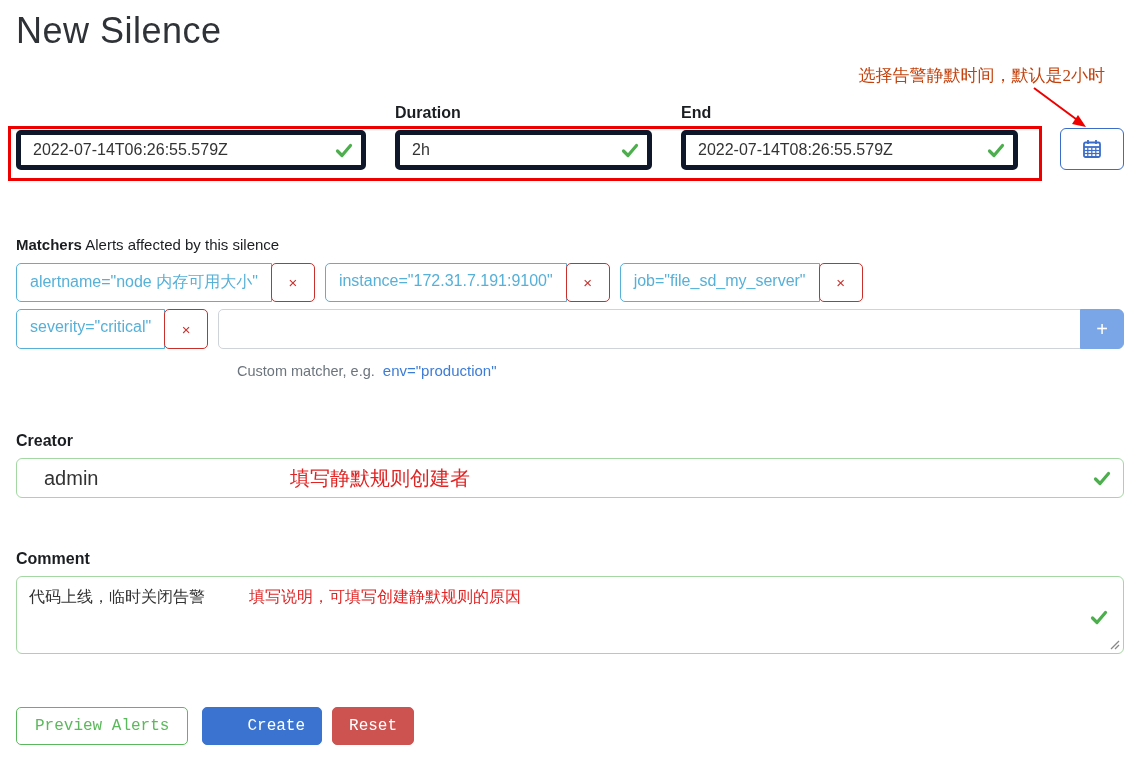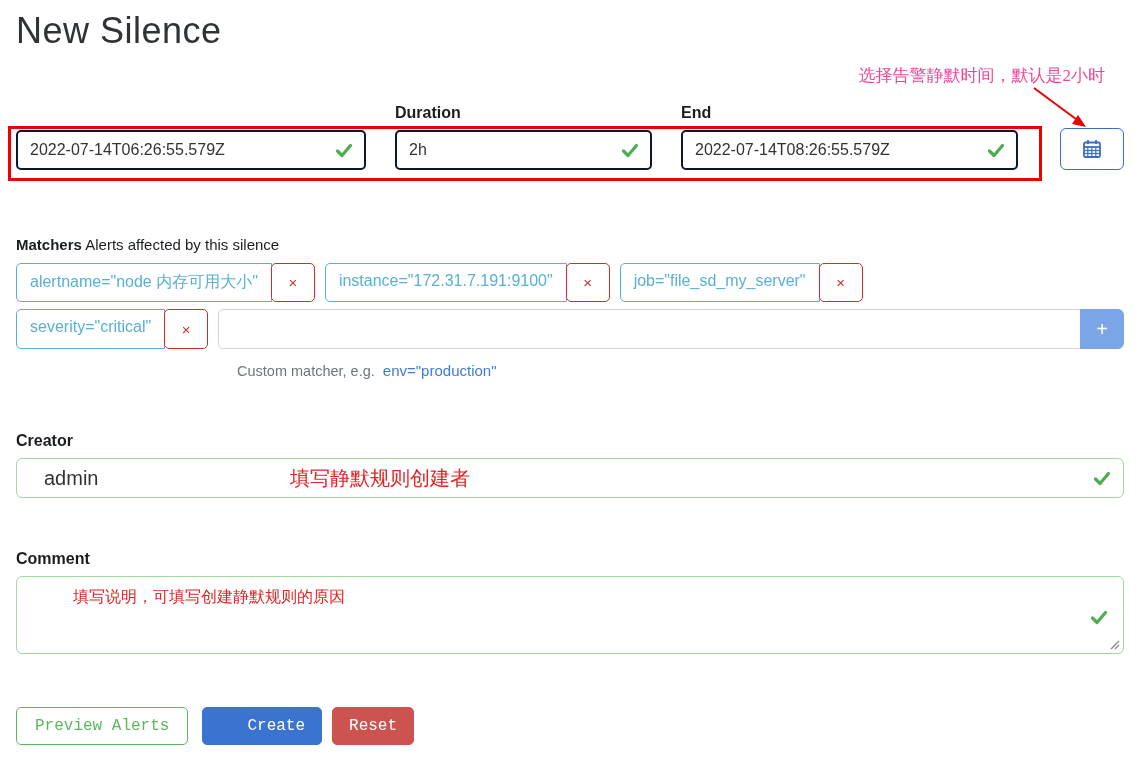--- a/index.html
+++ b/index.html
@@ -14,21 +14,21 @@
   
   .page-title {
     position: absolute; top: 10px; left: 16px;
     font-size: 36px; font-weight: 400; color: #2f3337;
     letter-spacing: 0.5px;
   }
 
   
   .time-note {
     position: absolute; top: 64px; right: 42px;
-    color: #ec4899; font-size: 17px;
+    color: #c2410c; font-size: 17px;
     font-family: "Liberation Serif", serif;
     white-space: nowrap;
   }
   .note-arrow { position: absolute; top: 84px; left: 1020px; }
 
   
   .highlight-box {
     position: absolute; top: 126px; left: 8px;
     width: 1034px; height: 55px;
     border: 3px solid #ee0000;
@@ -41,21 +41,21 @@
     display: flex; align-items: flex-end;
   }
   .field-col { display: flex; flex-direction: column; }
   .field-label { font-size: 16px; font-weight: 700; color: #1b1e21; margin-bottom: 8px; }
   .col-start   { width: 350px; }
   .col-duration{ width: 257px; margin-left: 29px; }
   .col-end     { width: 337px; margin-left: 29px; }
   .input-wrap { position: relative; height: 40px; }
   .input-wrap input {
     width: 100%; height: 100%;
-    border: 2px solid #0f172a; border-radius: 5px;
+    border: 5px solid #0f172a; border-radius: 5px;
     padding: 0 40px 0 12px;
     font-size: 16px; color: #333; outline: none;
     font-family: "Liberation Sans", sans-serif;
     background: #fff;
   }
   .check { position: absolute; right: 12px; top: 50%; transform: translateY(-50%); pointer-events: none; }
 
   .calendar-btn {
     width: 64px; height: 42px; margin-left: 42px;
     background: #fff; border: 1px solid #3a6cc8; border-radius: 6px;
@@ -253,20 +253,21 @@
     <span class="inline-note creator-note">填写静默规则创建者</span>
     <svg class="check" width="20" height="20" viewBox="0 0 20 20">
         <path d="M3.5 11 L8 15.5 L16.5 5.5" fill="none" stroke="#4cae4c" stroke-width="3.2" stroke-linecap="round" stroke-linejoin="round"></path>
       </svg>
   </div>
 </div>
 
 <div class="comment-sec">
   <div class="field-label">Comment</div>
   <div class="comment-box">
+    <span>代码上线，临时关闭告警</span>
     <span class="comment-note">填写说明，可填写创建静默规则的原因</span>
     <svg class="comment-check" width="20" height="20" viewBox="0 0 20 20">
         <path d="M3.5 11 L8 15.5 L16.5 5.5" fill="none" stroke="#4cae4c" stroke-width="3.2" stroke-linecap="round" stroke-linejoin="round"></path>
       </svg>
     <svg class="resize-grip" width="11" height="11" viewBox="0 0 11 11">
       <line x1="2" y1="10" x2="10" y2="2" stroke="#888" stroke-width="1.2"></line>
       <line x1="6" y1="10" x2="10" y2="6" stroke="#888" stroke-width="1.2"></line>
     </svg>
   </div>
 </div>

